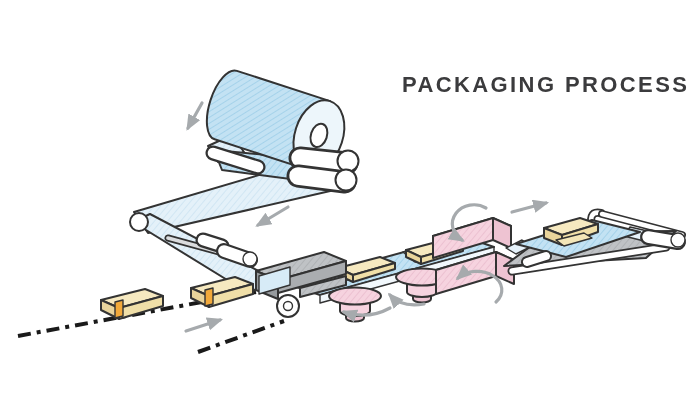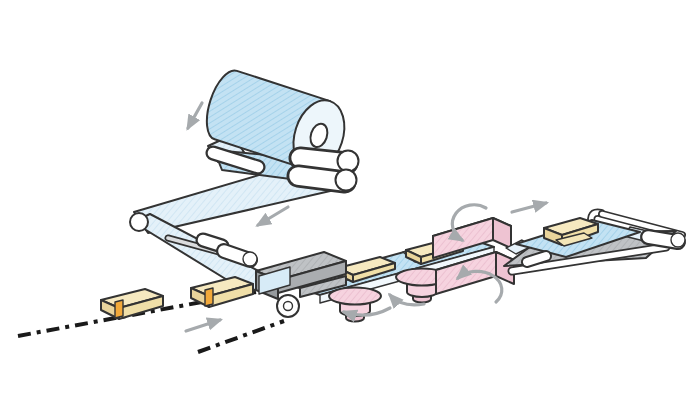--- a/index.html
+++ b/index.html
@@ -169,14 +169,15 @@
     <line x1="527" y1="262" x2="546" y2="256" stroke="#ffffff" stroke-width="8" stroke-linecap="round"></line>
   </g>
   <path class="arrow" d="M512,212 L546,203" marker-end="url(#ah)"></path>
 
   <g>
     <use href="#product" transform="translate(101,289)"></use>
     <use href="#product" transform="translate(191,277)"></use>
   </g>
 </svg>
 
+<div class="title">PACKAGING PROCESS</div>
 
 </div>
 
 </body></html>

